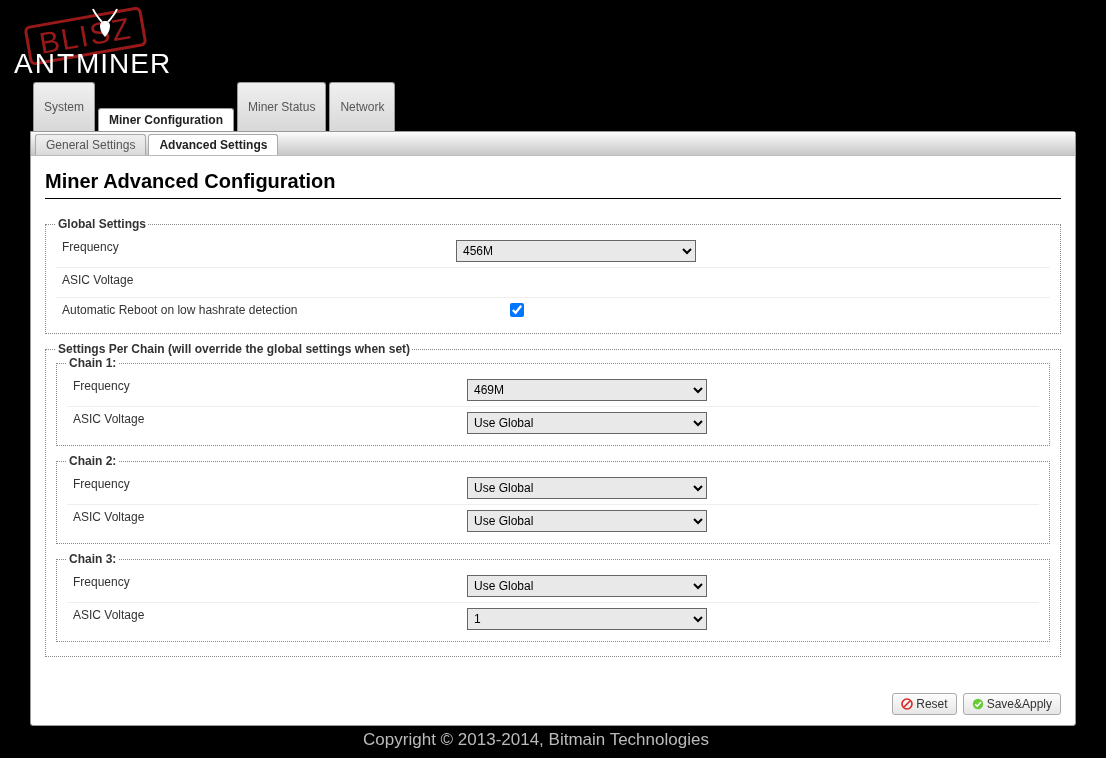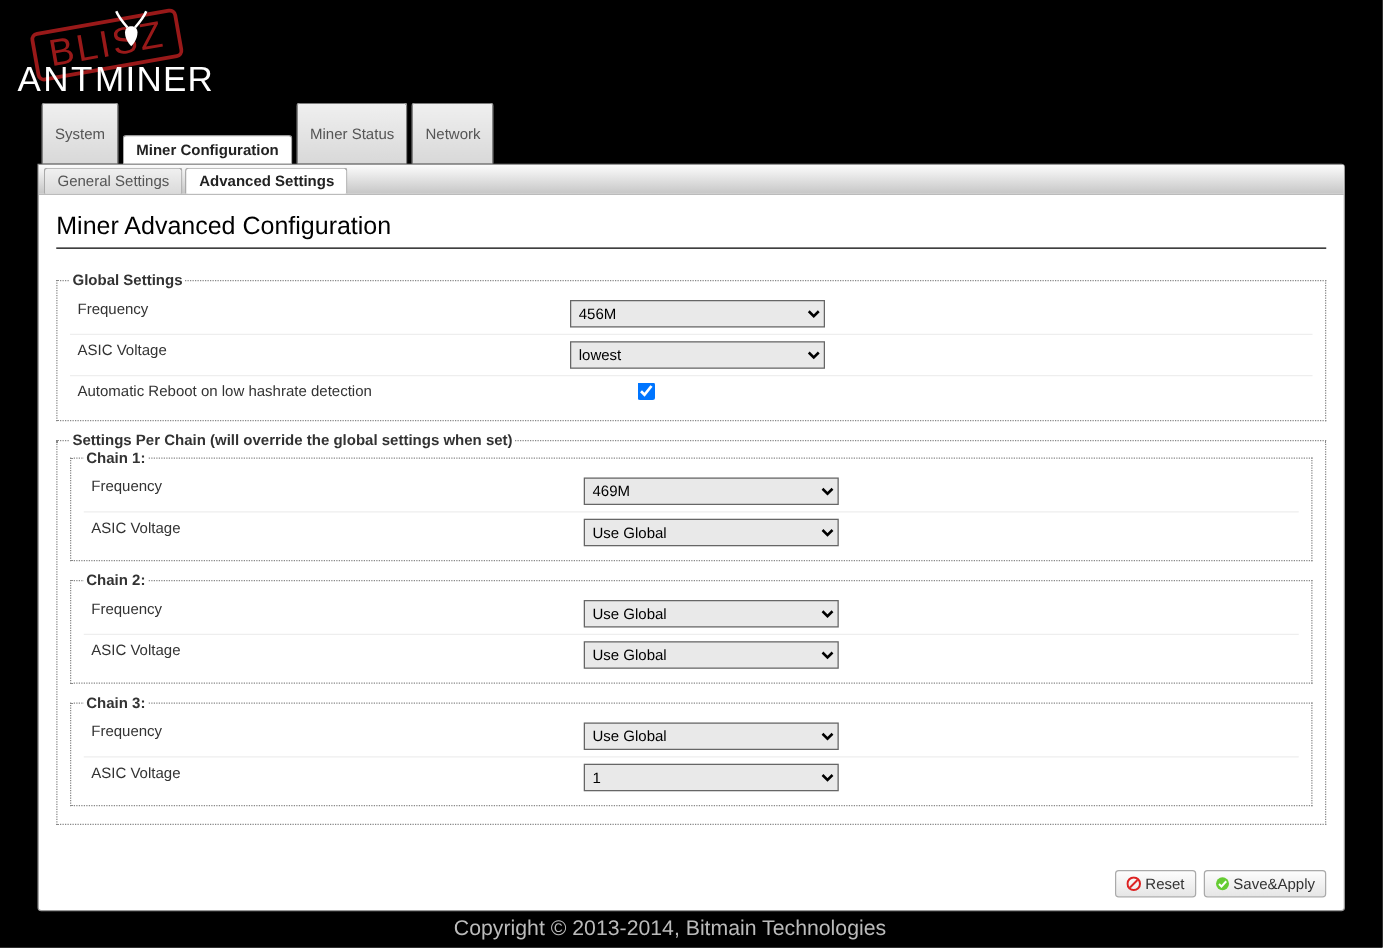--- a/index.html
+++ b/index.html
@@ -40,21 +40,21 @@
 .tabs-l2 .tab {
   background: linear-gradient(#f0f0f0, #dadada);
   border: 1px solid #aaa; border-bottom: none;
   border-radius: 3px 3px 0 0;
   padding: 3px 10px; margin-right: 2px;
   font-size: 12px; color: #555; cursor: pointer;
 }
 .tabs-l2 .tab.active { background: #fff; color: #222; font-weight: bold; }
 
 .content { padding: 14px 14px 18px; }
-h2 { font-family: 'Trebuchet MS', Arial, sans-serif; font-size: 20px; font-weight: normal; border-bottom: 1px solid #000; padding-bottom: 5px; margin-bottom: 18px; }
+h2 { font-family: 'Trebuchet MS', Arial, sans-serif; font-size: 20px; font-weight: bold; border-bottom: 1px solid #000; padding-bottom: 5px; margin-bottom: 18px; }
 
 fieldset {
   border: 1px dotted #888;
   padding: 4px 10px 6px;
   margin-bottom: 8px;
 }
 fieldset.outer { padding: 0 10px 6px; }
 legend { font-size: 12px; font-weight: bold; color: #333; padding: 0 2px; }
 legend.outer-lg { font-size: 12px; }
 
@@ -63,21 +63,21 @@
   border-top: 1px solid #eee;
   padding: 5px 0;
   min-height: 30px;
 }
 fieldset .row:first-of-type { border-top: none; }
 .row .lbl { width: 400px; font-size: 12px; color: #333; padding-left: 6px;}
 .row .val { flex: 0 0 232px; }
 .row .afterval { flex: 1 1 auto; }
 
 select {
-  width: 204px; height: 22px;
+  width: 240px; height: 22px;
   font-size: 12px; background: #e9e9e9;
   border: 1px solid #666;
   padding-left: 2px;
 }
 
 input[type=checkbox] { width: 14px; height: 14px; margin-left: 54px; }
 
 .actions { display: flex; justify-content: flex-end; gap: 6px; padding: 10px 14px 10px; }
 .btn {
   background: linear-gradient(#fdfdfd, #e6e6e6);
@@ -130,25 +130,20 @@
         <div class="lbl">Frequency</div>
         <div class="val">
           <select>
             <option>456M</option>
           </select>
         </div>
         <div class="afterval"></div>
       </div>
       <div class="row">
         <div class="lbl">ASIC Voltage</div>
-        <div class="val">
-          <select>
-            <option>lowest</option>
-          </select>
-        </div>
         <div class="afterval"></div>
       </div>
       <div class="row">
         <div class="lbl">Automatic Reboot on low hashrate detection</div>
         <div class="val">
           <input type="checkbox" checked="" style="">
         </div>
         <div class="afterval"></div>
       </div>
     </fieldset>

